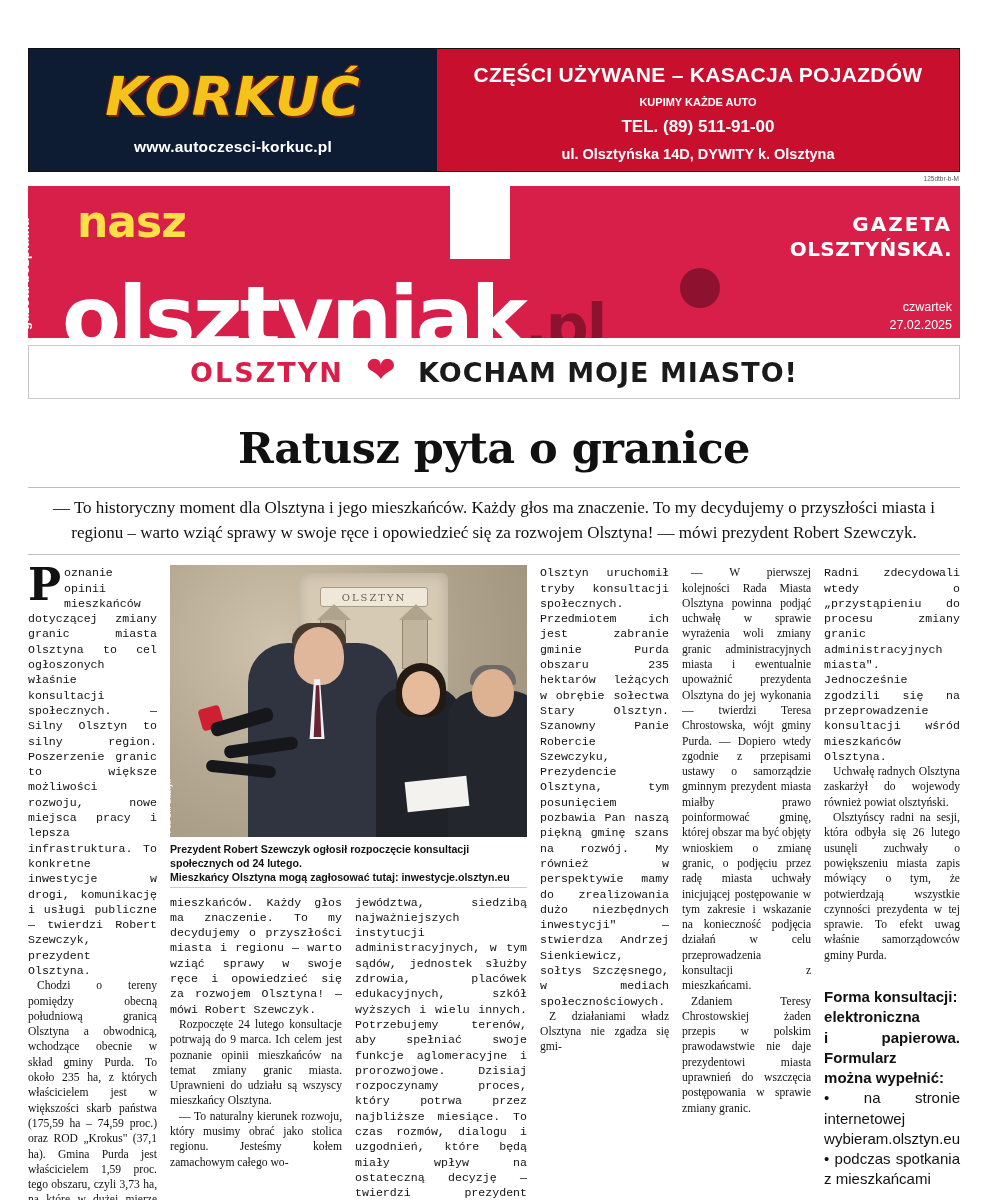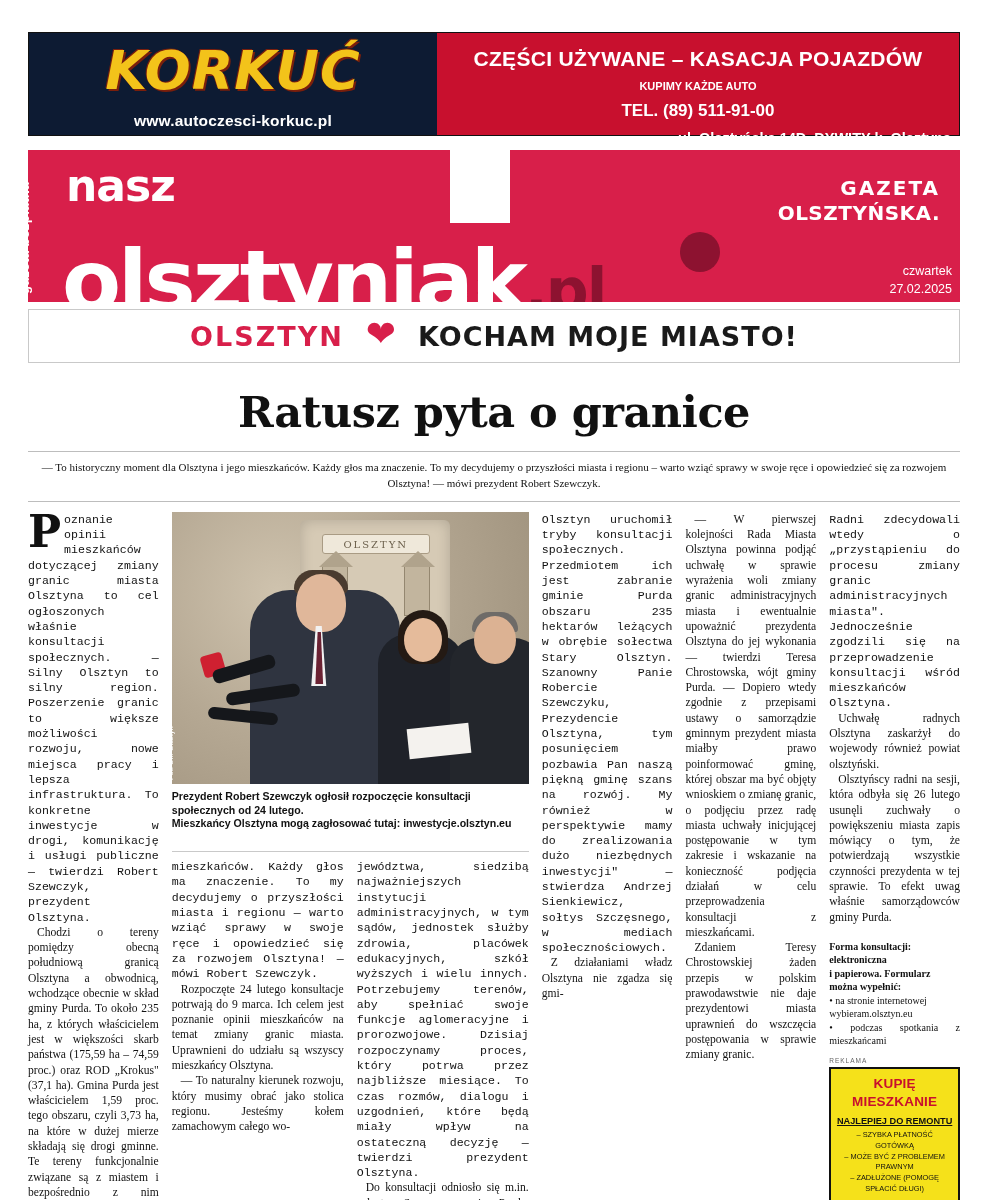--- a/index.html
+++ b/index.html
@@ -19,22 +19,22 @@
     width: 988px;
     height: 1200px;
     position: relative;
     background: #fff;
     padding: 0 28px;
   }
 
   
   .top-ad {
     position: relative;
-    margin: 32px 0 0 0;
-    height: 104px;
+    margin: 48px 0 0 0;
+    height: 124px;
     display: flex;
     border: 1px solid #111;
   }
   .ad-left {
     width: 408px;
     background: #0d1b33;
     position: relative;
     display: flex;
     flex-direction: column;
     align-items: center;
@@ -80,21 +80,20 @@
   }
   .ad-right .l3 {
     font-weight: bold;
     font-size: 17px;
     margin-top: 9px;
   }
   .ad-right .l4 {
     font-weight: bold;
     font-size: 14.5px;
     margin-top: 9px;
-    text-align: right;
   }
   .ad-code {
     position: absolute;
     right: 0;
     top: 126px;
     font-family: "Liberation Sans", sans-serif;
     font-size: 6.5px;
     color: #555;
   }
 
@@ -123,26 +122,26 @@
     font-weight: bold;
     font-size: 13px;
     letter-spacing: 0.5px;
   }
   .mast-main {
     position: relative;
     flex: 1;
   }
   .mast-nasz {
     position: absolute;
-    left: 4px;
+    left: 15px;
     top: 14px;
     font-family: "DejaVu Sans", sans-serif;
     font-weight: bold;
     font-size: 44px;
-    color: #ffffff;
+    color: #fde047;
     line-height: 1;
     letter-spacing: -1px;
   }
   .mast-olsztyniak {
     position: absolute;
     left: 0px;
     top: 44px;
     font-family: "DejaVu Sans", sans-serif;
     font-weight: bold;
     font-size: 86px;
@@ -180,21 +179,21 @@
     width: 40px;
     height: 40px;
     border-radius: 50%;
     background: #8d1230;
   }
   .mast-right {
     width: 210px;
     position: relative;
     color: #fff;
     text-align: right;
-    padding: 26px 20px 0 0;
+    padding: 26px 8px 0 0;
   }
   .gaz1 {
     font-family: "DejaVu Sans", sans-serif;
     font-weight: bold;
     font-size: 20px;
     letter-spacing: 2px;
   }
   .gaz2 {
     font-family: "DejaVu Sans", sans-serif;
     font-weight: bold;
@@ -255,21 +254,21 @@
     margin-top: 24px;
     letter-spacing: -0.5px;
   }
   .lead {
     margin: 14px 0 0 0;
     border-top: 1px solid #bdbdbd;
     border-bottom: 1px solid #bdbdbd;
     padding: 8px 6px 9px 6px;
     text-align: center;
     font-family: "Liberation Serif", serif;
-    font-size: 11px;
+    font-size: 17px;
     line-height: 1.45;
   }
 
   
   .body-grid {
     margin-top: 10px;
     display: flex;
     gap: 13px;
   }
   .col {
@@ -450,37 +449,37 @@
     transform: rotate(-90deg);
     transform-origin: left bottom;
     white-space: nowrap;
   }
   .caption {
     margin-top: 6px;
     font-family: "Liberation Sans", sans-serif;
     font-weight: bold;
     font-size: 10.6px;
     line-height: 1.3;
-    padding-bottom: 20px;
+    padding-bottom: 2px;
     border-bottom: 1px solid #c9c9c9;
   }
   .caption .link { color: #111; }
   .photo-cols {
     display: flex;
     gap: 13px;
     margin-top: 7px;
   }
   .photo-cols .col { width: 172px; }
 
   .bold-note {
-    font-family: Liberation Serif, serif;
-    font-weight: bold;
-    font-size: 10px;
+    font-family: Liberation Sans, sans-serif;
+    font-weight: bold;
+    font-size: 15px;
     line-height: 1.35;
-    margin-top: 15px;
+    margin-top: 24px;
   }
   .bold-note .small { font-weight: normal; }
 
   
   .reklama-label {
     font-family: "Liberation Sans", sans-serif;
     font-size: 6.5px;
     color: #666;
     letter-spacing: 1px;
     margin-top: 9px;

